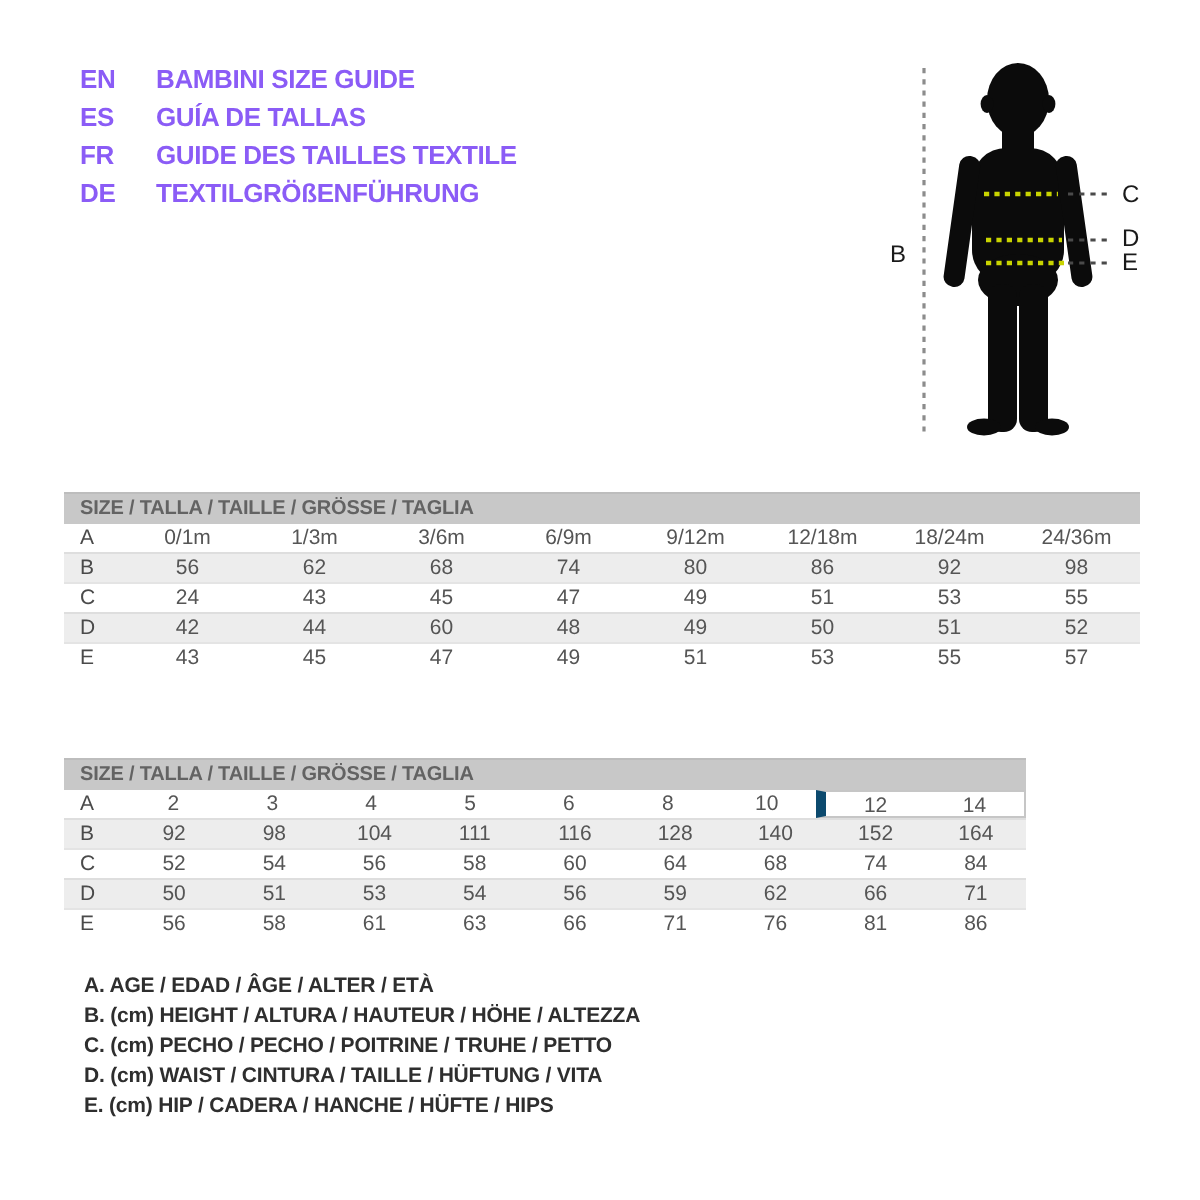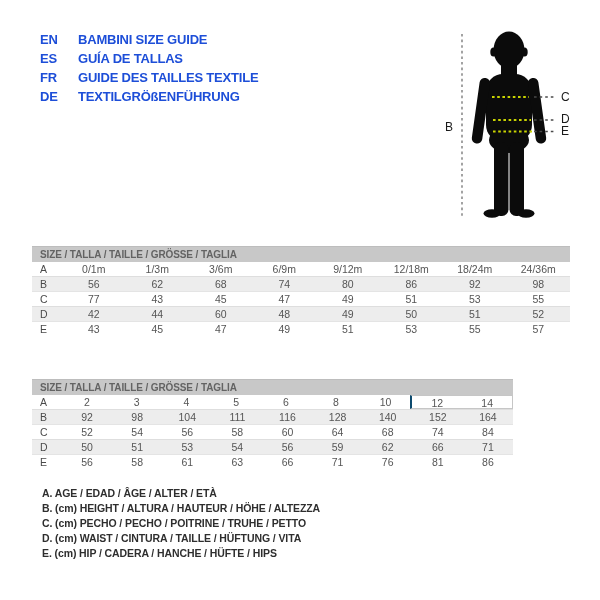--- a/index.html
+++ b/index.html
@@ -3,21 +3,21 @@
 <meta charset="utf-8">
 <style>
   * { margin:0; padding:0; box-sizing:border-box; }
   html,body { background:#ffffff; }
   body { font-family:"Liberation Sans", sans-serif; }
   .canvas { position:relative; width:600px; height:600px; background:#ffffff; overflow:hidden; }
 
   
   .langs { position:absolute; left:40px; top:30px; }
   .lang-row { display:flex; height:19px; line-height:19px; font-size:13px; font-weight:700;
-              color:#1d4ed8; letter-spacing:-0.2px; }
+              color:#8b5cf6; letter-spacing:-0.2px; }
   .lang-code { width:38px; }
 
   
   .figure { position:absolute; left:440px; top:14px; width:135px; height:212px; }
   .figure svg { display:block; }
   .measure-label { position:absolute; font-size:12px; color:#1a1a1a; letter-spacing:-0.2px; }
   .lbl-b { left:445px; top:120px; }
   .lbl-c { left:561px; top:90px; }
   .lbl-d { left:561px; top:112px; }
   .lbl-e { left:561px; top:124px; }
@@ -27,21 +27,21 @@
   .t-header { height:16px; background:#c8c8c8; border-top:1px solid #bdbdbd;
               color:#636363; font-size:10px; font-weight:700; line-height:15px;
               padding-left:8px; letter-spacing:-0.1px; }
   .t-row { display:flex; height:15px; line-height:14px; font-size:10.5px; color:#555;
            border-bottom:1px solid #dedede; }
   .t-row.alt { background:#ededed; border-bottom:1px solid #e4e4e4; }
   .t-row:last-child { border-bottom:none; }
   .t-lbl { width:30px; padding-left:8px; color:#4a4a4a; }
   .t-cell { flex:1; text-align:center; }
   .t-cell.boxed { border-top:1px solid #c6c6c6; border-bottom:1px solid #c6c6c6; background:#fff; }
-  .t-cell.boxed-left { border-left:2px solid #0c4a6e; }
+  .t-cell.boxed-left { border-left:5px solid #0c4a6e; }
   .t-cell.boxed-right { border-right:1px solid #c6c6c6; }
 
   .table-title { position:absolute; left:40px; font-size:10.5px; font-weight:700;
                  color:#1f1f1f; letter-spacing:-0.1px; white-space:nowrap; }
   .babies-title { top:222px; }
   .children-title { top:356px; }
   .babies-table { top:246px; width:538px; }
   .children-table { top:379px; width:481px; }
 
   
@@ -126,21 +126,21 @@
         <span class="t-cell">62</span>
         <span class="t-cell">68</span>
         <span class="t-cell">74</span>
         <span class="t-cell">80</span>
         <span class="t-cell">86</span>
         <span class="t-cell">92</span>
         <span class="t-cell">98</span>
       </div>
       <div class="t-row">
         <span class="t-lbl">C</span>
-        <span class="t-cell">77</span>
+        <span class="t-cell">24</span>
         <span class="t-cell">43</span>
         <span class="t-cell">45</span>
         <span class="t-cell">47</span>
         <span class="t-cell">49</span>
         <span class="t-cell">51</span>
         <span class="t-cell">53</span>
         <span class="t-cell">55</span>
       </div>
       <div class="t-row alt">
         <span class="t-lbl">D</span>

